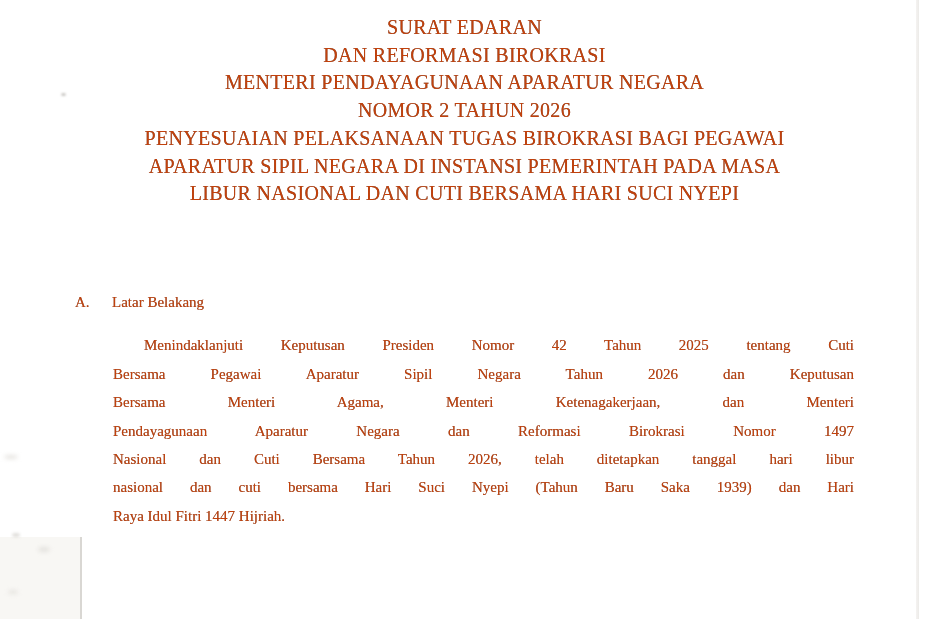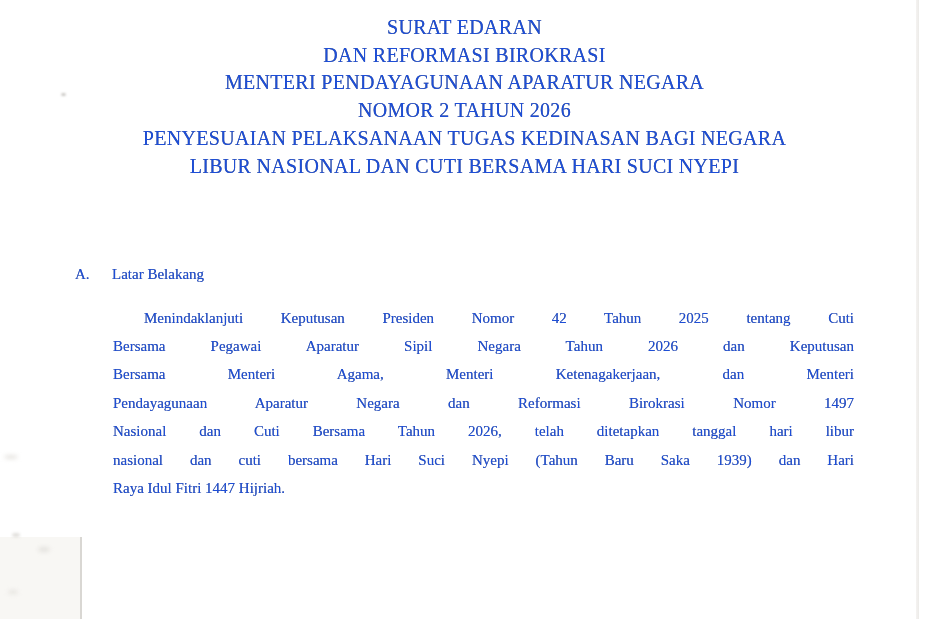--- a/index.html
+++ b/index.html
@@ -1,21 +1,21 @@
 <!DOCTYPE html>
 <html><head>
 <meta charset="utf-8">
 <style>
   html,body{margin:0;padding:0;background:#ffffff;}
   .page{
     position:relative;
     width:929px;height:619px;
     background:#ffffff;
     overflow:hidden;
-    color:#1d4ed8;
+    color:#c2410c;
     -webkit-font-smoothing:antialiased;
   }
   
   .scan-edge-right{
     position:absolute;top:0;left:916px;width:3px;height:619px;
     background:linear-gradient(to right,#f3f1ef,#e9e7e4);
     opacity:.85;
   }
   .scan-corner-bl{
     position:absolute;left:0;top:537px;width:80px;height:82px;
@@ -75,21 +75,22 @@
   <div class="speck s2"></div>
   <div class="speck s3"></div>
   <div class="speck s4"></div>
   <div class="speck s5"></div>
 
   <div class="doc-header">
     <div>SURAT EDARAN</div>
     <div>DAN REFORMASI BIROKRASI</div>
     <div>MENTERI PENDAYAGUNAAN APARATUR NEGARA</div>
     <div>NOMOR 2 TAHUN 2026</div>
-    <div>PENYESUAIAN PELAKSANAAN TUGAS KEDINASAN BAGI NEGARA</div>
+    <div>PENYESUAIAN PELAKSANAAN TUGAS BIROKRASI BAGI PEGAWAI</div>
+    <div>APARATUR SIPIL NEGARA DI INSTANSI PEMERINTAH PADA MASA</div>
     <div>LIBUR NASIONAL DAN CUTI BERSAMA HARI SUCI NYEPI</div>
   </div>
 
   <div class="doc-body">
 
     <div class="section-heading">
       <span class="section-label">A.</span><span>Latar Belakang</span>
     </div>
 
     <div class="paragraph">

